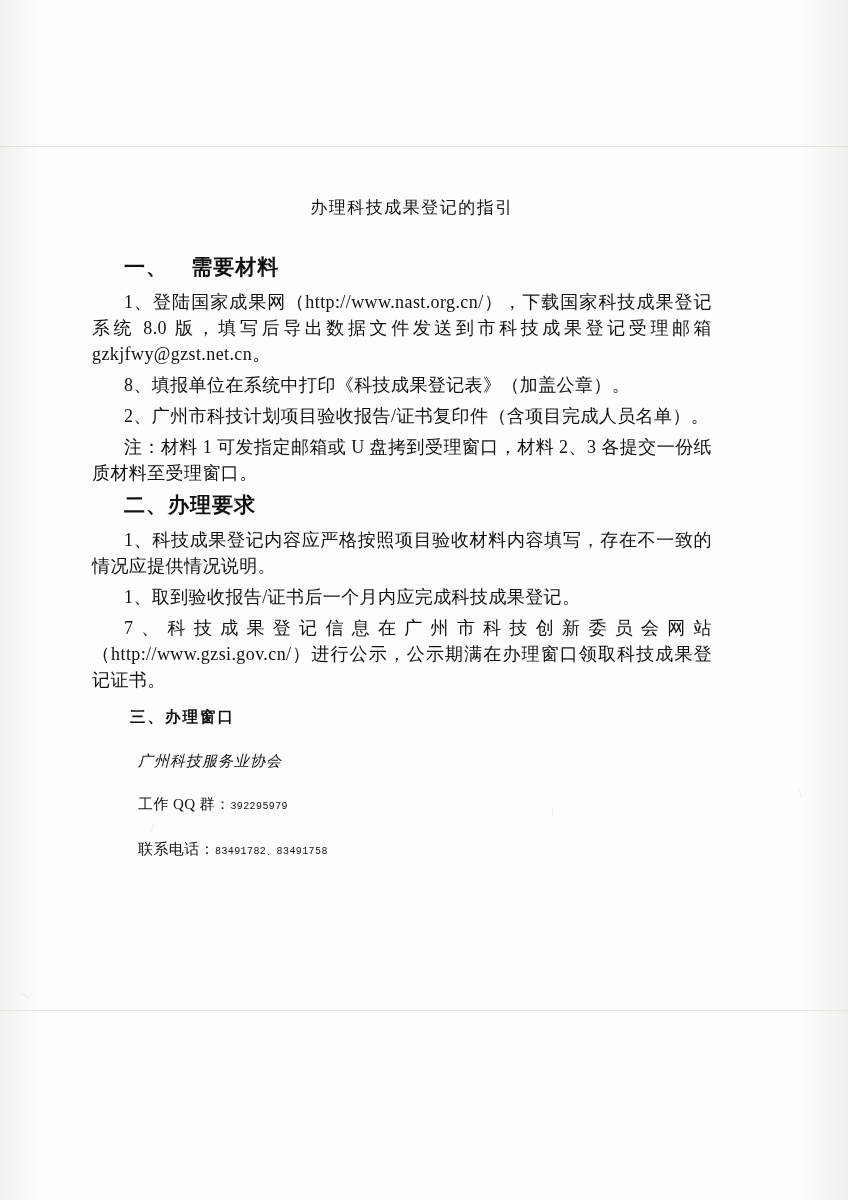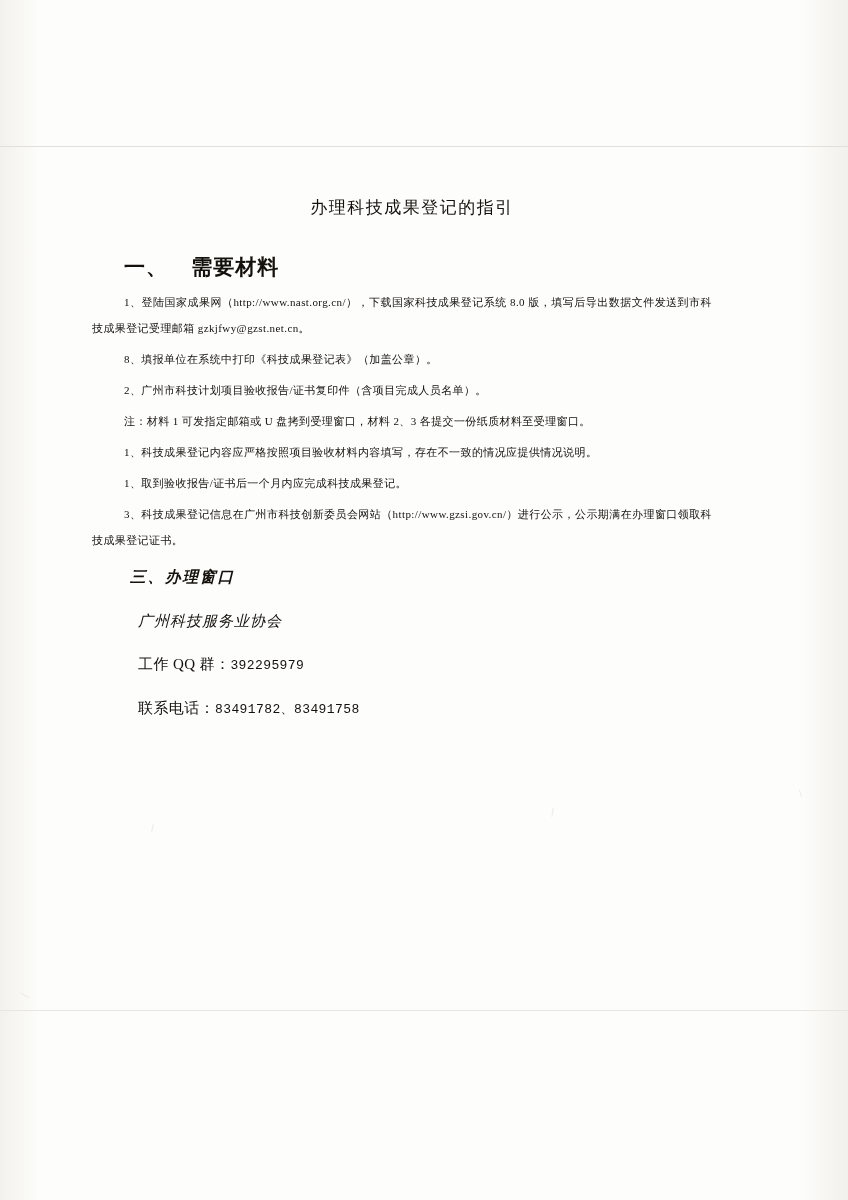--- a/index.html
+++ b/index.html
@@ -65,21 +65,21 @@
   .section-head {
     font-size: 21px;
     font-weight: 700;
     letter-spacing: 1px;
     margin: 0 0 8px 0;
     text-indent: 32px;
   }
   .section-head .num-gap { letter-spacing: 18px; }
 
   p.para {
-    font-size: 11px;
+    font-size: 18px;
     line-height: 26px;
     margin: 0 0 5px 0;
     text-indent: 32px;
     letter-spacing: 0.4px;
     text-align: justify;
   }
 
   .window-block {
     margin-top: 6px;
   }
@@ -89,30 +89,29 @@
     margin: 16px;
     text-indent: 30px;
     letter-spacing: 0.4px;
   }
   .window-block .line.org {
     font-style: italic;
     letter-spacing: 1px;
   }
   .window-block .line .val {
     font-family: "Liberation Mono", monospace;
-    font-size: 13px;
+    font-size: 10px;
   }
 
   .sec3 {
     font-size: 15.5px;
     font-weight: 700;
     letter-spacing: 2px;
     margin: 14px 0 20px 0;
     text-indent: 38px;
-    font-style: italic;
   }
 </style>
 </head>
 <body>
 
 <div class="page">
 
   <div class="crease top"></div>
   <div class="crease bottom"></div>
   <div class="smudge s1"></div>
@@ -125,23 +124,26 @@
     <h1 class="doc-title">办理科技成果登记的指引</h1>
 
     <div class="section-head">
       <span>一、</span><span class="num-gap"> </span><span>需要材料</span>
     </div>
     <p class="para">1、登陆国家成果网（http://www.nast.org.cn/），下载国家科技成果登记系统 8.0 版，填写后导出数据文件发送到市科技成果登记受理邮箱 gzkjfwy@gzst.net.cn。</p>
     <p class="para">8、填报单位在系统中打印《科技成果登记表》（加盖公章）。</p>
     <p class="para">2、广州市科技计划项目验收报告/证书复印件（含项目完成人员名单）。</p>
     <p class="para">注：材料 1 可发指定邮箱或 U 盘拷到受理窗口，材料 2、3 各提交一份纸质材料至受理窗口。</p>
 
+    <div class="section-head">
+      <span>二、</span><span>办理要求</span>
+    </div>
     <p class="para">1、科技成果登记内容应严格按照项目验收材料内容填写，存在不一致的情况应提供情况说明。</p>
     <p class="para">1、取到验收报告/证书后一个月内应完成科技成果登记。</p>
-    <p class="para">3、科技成果登记信息在广州市科技创新委员会网站（http://www.gzsi.gov.cn/）进行公示，公示期满在办理窗口领取科技成果登记证书。</p>
+    <p class="para">7、科技成果登记信息在广州市科技创新委员会网站（http://www.gzsi.gov.cn/）进行公示，公示期满在办理窗口领取科技成果登记证书。</p>
 
     <div class="sec3">
       <span>三、</span><span>办理窗口</span>
     </div>
 
     <div class="window-block">
       <p class="line org">广州科技服务业协会</p>
       <p class="line">
         <span>工作 QQ 群：</span><span class="val">392295979</span>
       </p>

